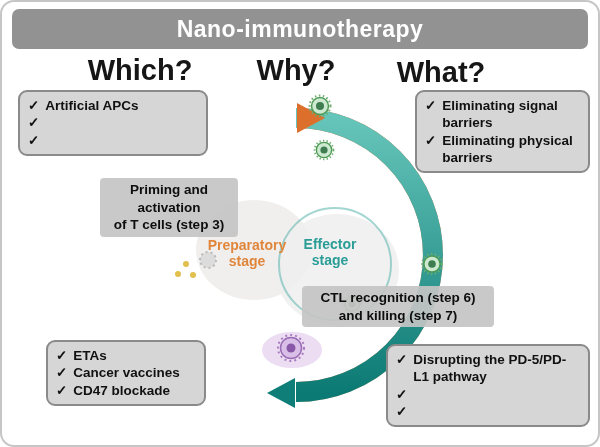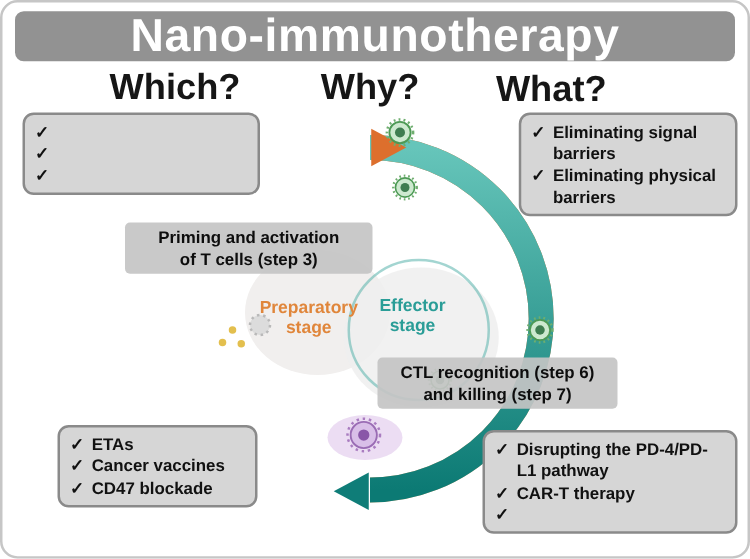--- a/index.html
+++ b/index.html
@@ -1,37 +1,37 @@
 <!DOCTYPE html>
 <html><head>
 <meta charset="utf-8">
 <style>
   html,body{margin:0;padding:0;background:#ffffff;font-family:"Liberation Sans",sans-serif;}
   .figure{position:relative;width:600px;height:447px;background:#ffffff;border:2px solid #c6c6c6;
           border-radius:14px;box-sizing:border-box;overflow:hidden;}
   .banner{position:absolute;left:10px;top:7px;width:576px;height:40px;border-radius:7px;
           background:var(--banner_bg,#929292);display:flex;align-items:center;justify-content:center;}
-  .banner span{color:#ffffff;font-weight:bold;font-size:37px;letter-spacing:.5px;}
+  .banner span{color:#ffffff;font-weight:bold;font-size:23px;letter-spacing:.5px;}
   .q{position:absolute;font-weight:bold;font-size:29px;color:#161616;text-align:center;}
   .q-which{left:78px;top:52px;width:120px;}
   .q-why{left:238px;top:52px;width:112px;}
   .q-what{left:384px;top:54px;width:110px;}
   .ring{position:absolute;left:0;top:0;width:600px;height:447px;pointer-events:none;}
   .panel{position:absolute;background:var(--panel_bg,#d6d6d6);border:2px solid var(--panel_border,#8a8a8a);
          border-radius:9px;padding:5px 8px;box-sizing:border-box;z-index:5;}
   .row{display:flex;gap:6px;font-weight:bold;font-size:13.5px;color:#111;line-height:1.28;}
   .chk{flex:0 0 auto;}
   .p-tl{left:16px;top:88px;width:190px;}
   .p-tr{left:413px;top:88px;width:175px;}
   .p-bl{left:44px;top:338px;width:160px;}
   .p-br{left:384px;top:342px;width:204px;}
   .step{position:absolute;background:rgba(196,196,196,0.92);border-radius:4px;padding:3px 6px;
         font-weight:bold;font-size:13.5px;color:#0d0d0d;text-align:center;white-space:pre-line;
         line-height:1.3;z-index:4;box-sizing:border-box;}
-  .s-priming{left:98px;top:176px;width:198px;}
+  .s-priming{left:98px;top:176px;width:138px;}
   .s-trafficking{left:294px;top:166px;width:222px;}
   .s-antigen{left:70px;top:276px;width:172px;}
   .s-recognition{left:300px;top:284px;width:192px;}
   .stage{position:absolute;font-weight:bold;font-size:14px;text-align:center;white-space:pre-line;
          line-height:1.15;z-index:3;}
   .stage-prep{left:203px;top:235px;width:84px;color:var(--preparatory_text,#e0863b);text-align:center;}
   .stage-eff{left:293px;top:234px;width:70px;color:var(--effector_text,#2a9d97);}
 </style>
 </head>
 <body style="--banner_bg: #929292; --panel_bg: #d6d6d6; --panel_border: #8a8a8a; --orange: #dd6f2d; --teal: #0f7d78; --preparatory_text: #e0863b; --effector_text: #2a9d97;">
@@ -103,20 +103,21 @@
       <circle cx="176" cy="272" r="3" fill="#e3bf4e"></circle>
       <circle cx="191" cy="273" r="3" fill="#e3bf4e"></circle>
     </g>
 
     <circle cx="206" cy="258" r="8" fill="#dcdcdc" stroke="#b9b9b9" stroke-width="2" stroke-dasharray="2 3"></circle>
   </svg>
 
   <div class="panel p-tl">
     <div class="row">
       <span class="chk">✓</span>
+      <span>Artificial APCs</span>
     </div>
     <div class="row">
       <span class="chk">✓</span>
     </div>
     <div class="row">
       <span class="chk">✓</span>
     </div>
   </div>
 
   <div class="panel p-tr">
@@ -141,25 +142,24 @@
     </div>
     <div class="row">
       <span class="chk">✓</span>
       <span>CD47 blockade</span>
     </div>
   </div>
 
   <div class="panel p-br">
     <div class="row">
       <span class="chk">✓</span>
-      <span>Disrupting the PD-4/PD-L1 pathway</span>
+      <span>Disrupting the PD-5/PD-L1 pathway</span>
     </div>
     <div class="row">
       <span class="chk">✓</span>
-      <span>CAR-T therapy</span>
     </div>
     <div class="row">
       <span class="chk">✓</span>
     </div>
   </div>
 
   <div class="step s-priming">Priming and activation
 of T cells (step 3)</div>
   <div class="step s-recognition">CTL recognition (step 6)
 and killing (step 7)</div>

